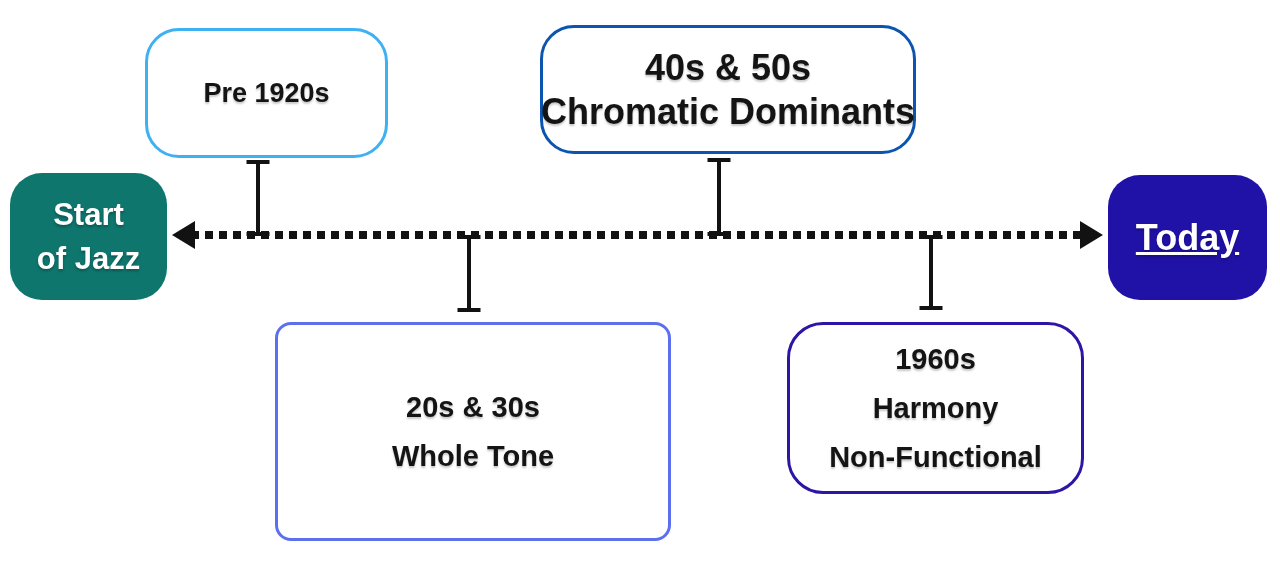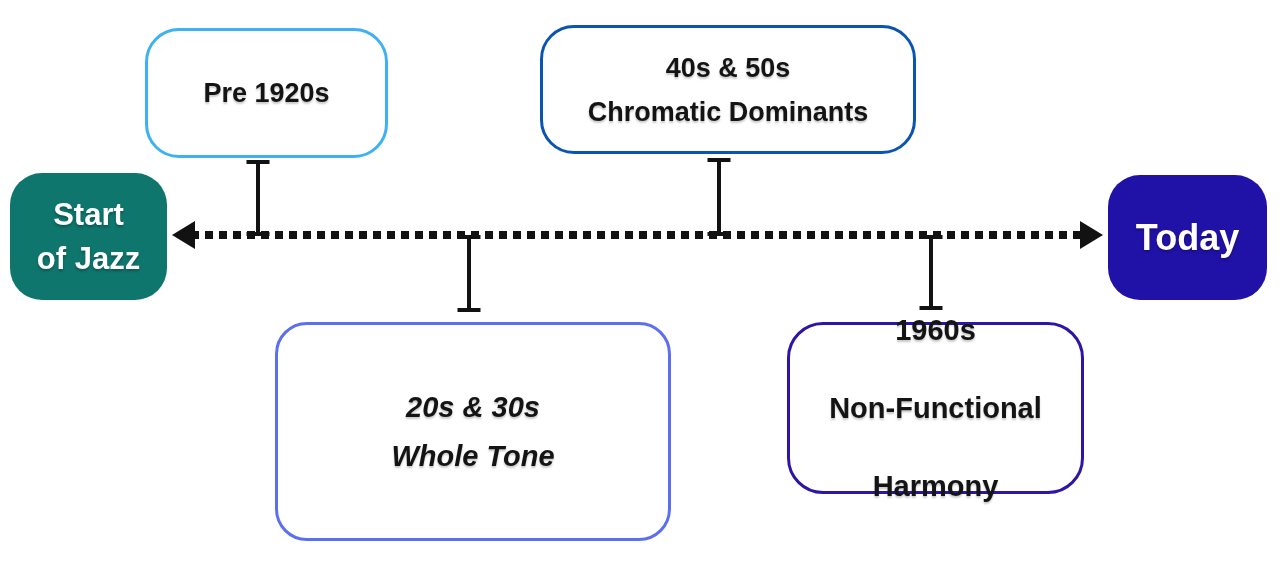--- a/index.html
+++ b/index.html
@@ -13,34 +13,34 @@
   
   .endpoint{
     position:absolute;
     display:flex;flex-direction:column;justify-content:center;align-items:center;
     color:#ffffff;font-weight:700;text-align:center;
     border-radius:32px;
     text-shadow:0 2px 3px rgba(0,0,0,0.28);
   }
   .endpoint .ln{display:block;white-space:nowrap;}
   .start-box{left:10px;top:173px;width:157px;height:127px;font-size:31px;line-height:44px;}
-  .today-box{left:1108px;top:175px;width:159px;height:125px;font-size:36px;}
+  .today-box{left:1108px;top:175px;width:159px;height:125px;font-size:36px;text-decoration:underline;}
   
   .event-box{
     position:absolute;
     background:#ffffff;
     border:3px solid #c2410c;
     display:flex;flex-direction:column;justify-content:center;align-items:center;
     color:#141414;font-weight:700;text-align:center;
     text-shadow:0 2px 2px rgba(40,40,40,0.25);
   }
   .event-box .ln{display:block;white-space:nowrap;}
   .box-pre1920{left:145px;top:28px;width:237px;height:124px;border-radius:34px;font-size:27px;line-height:44px;}
-  .box-40s50s{left:540px;top:25px;width:370px;height:123px;border-radius:34px;font-size:27px;line-height:44px;justify-content:center;}
-  .box-20s30s{left:275px;top:322px;width:390px;height:213px;border-radius:32px;font-size:29px;line-height:49px;font-style:italic;}
+  .box-40s50s{left:540px;top:25px;width:370px;height:123px;border-radius:34px;font-size:36px;line-height:44px;justify-content:center;}
+  .box-20s30s{left:275px;top:322px;width:390px;height:213px;border-radius:16px;font-size:29px;line-height:49px;}
   .box-1960s{left:787px;top:322px;width:291px;height:166px;border-radius:36px;font-size:29px;line-height:49px;}
   
   .timeline-line{
     position:absolute;left:191px;top:231px;width:894px;height:8px;
     background:repeating-linear-gradient(90deg,#121212 0 8px,transparent 8px 14px);
   }
   .arrow{position:absolute;width:0;height:0;top:221px;
     border-top:14px solid transparent;border-bottom:14px solid transparent;}
   .arrow-left{left:172px;border-right:23px solid #121212;}
   .arrow-right{left:1080px;border-left:23px solid #121212;}
@@ -87,19 +87,19 @@
   <div class="event-box box-40s50s" style="border-color: rgb(11, 85, 176);">
     <span class="ln">40s &amp; 50s</span>
     <span class="ln">Chromatic Dominants</span>
   </div>
 
   <div class="event-box box-20s30s" style="border-color: rgb(92, 111, 239);">
     <span class="ln">20s &amp; 30s</span>
     <span class="ln">Whole Tone</span>
   </div>
 
-  <div class="event-box box-1960s" style="border-color: rgb(43, 22, 168); gap: 29px;">
+  <div class="event-box box-1960s" style="border-color: rgb(43, 22, 168);">
     <span class="ln">1960s</span>
+    <span class="ln">Harmony</span>
     <span class="ln">Non-Functional</span>
-    <span class="ln">Harmony</span>
   </div>
 
 </div>
 
 </body></html>

